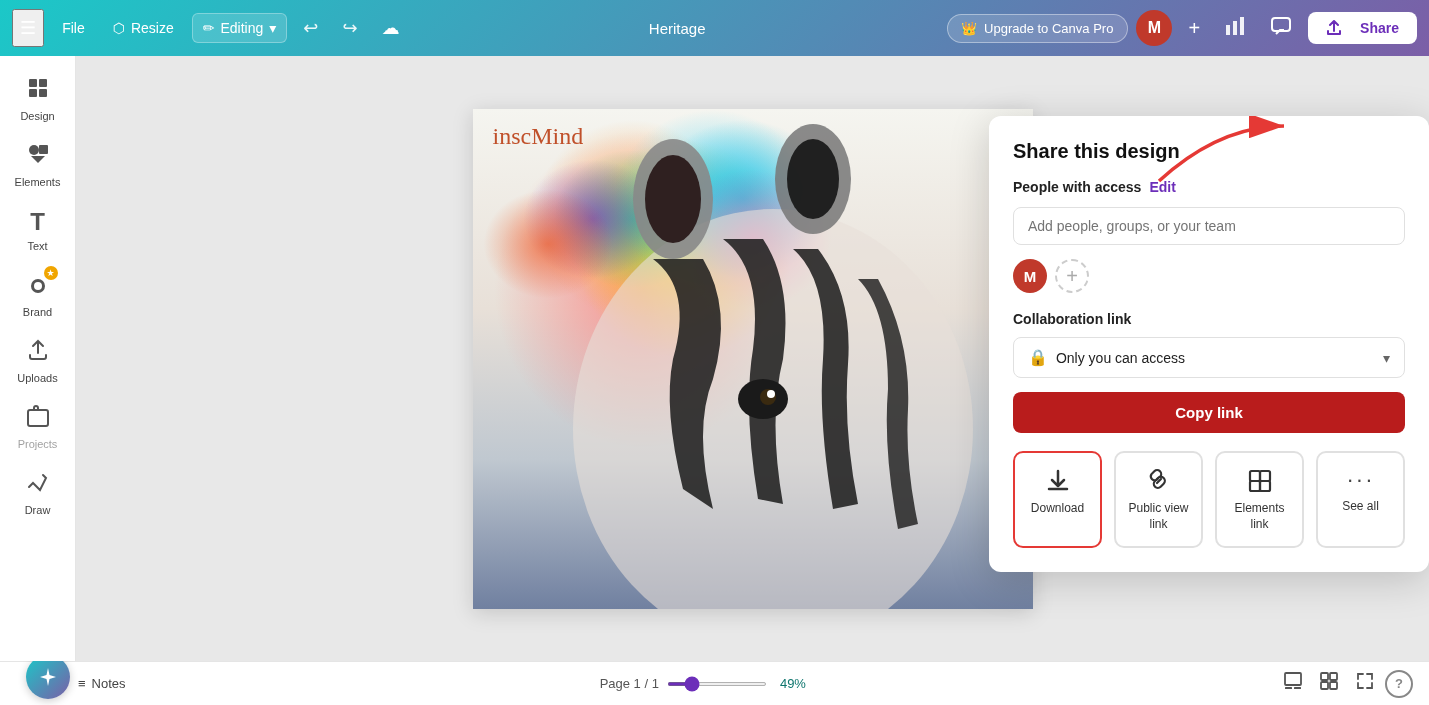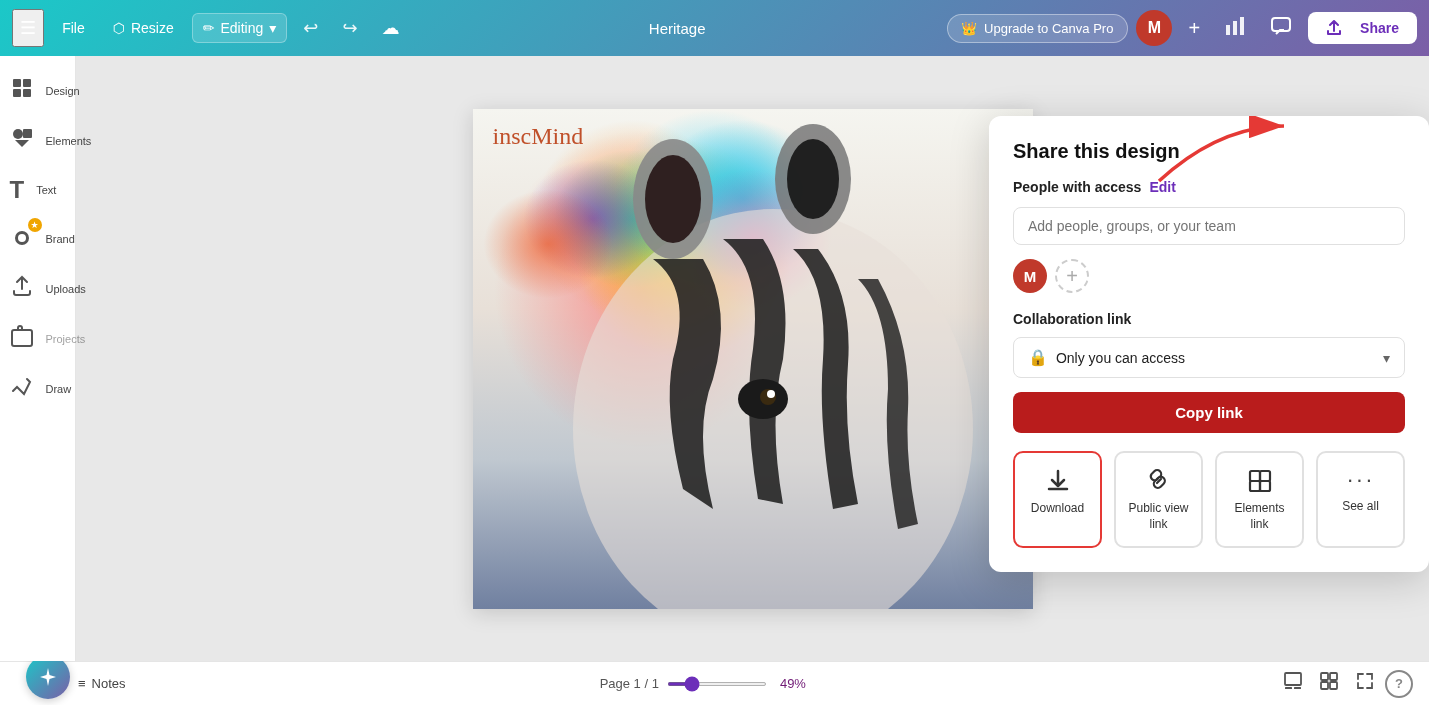--- a/index.html
+++ b/index.html
@@ -87,22 +87,22 @@
       display: flex;
       flex-direction: column;
       align-items: center;
       padding: 12px 0;
       gap: 4px;
       border-right: 1px solid #e5e5e5;
       flex-shrink: 0;
       z-index: 5;
     }
     .sidebar-item {
-      display: flex; flex-direction: row; align-items: center;
-      gap: 12px; padding: 8px 6px; cursor: pointer; border-radius: 8px;
+      display: flex; flex-direction: column; align-items: center;
+      gap: 4px; padding: 8px 6px; cursor: pointer; border-radius: 8px;
       width: 68px; color: #555;
     }
     .sidebar-item .icon { font-size: 22px; }
     .sidebar-item .label { font-size: 11px; color: #444; text-align: center; }
     .sidebar-brand-badge { position: relative; }
 
     
     .canvas-area {
       flex: 1;
       background: #e8e8e8;
@@ -148,21 +148,21 @@
     .notes-btn {
       display: flex; align-items: center; gap: 6px;
       background: none; border: none; font-size: 13px; color: #444;
       cursor: pointer; padding: 4px 8px; border-radius: 6px;
     }
     .page-info {
       flex: 1; text-align: center; font-size: 13px; color: #555;
       display: flex; align-items: center; justify-content: center; gap: 8px;
     }
     .zoom-slider { width: 100px; height: 4px; accent-color: #6c2eb9; }
-    .zoom-level { font-size: 13px; color: #701a75; min-width: 36px; }
+    .zoom-level { font-size: 13px; color: #0f766e; min-width: 36px; }
     .bottom-icons { display: flex; gap: 4px; align-items: center; }
     .bottom-icon-btn {
       background: none; border: none; font-size: 18px; color: #555;
       cursor: pointer; padding: 4px 6px; border-radius: 4px;
     }
     .help-btn {
       width: 28px; height: 28px; border-radius: 50%;
       background: none; border: 2px solid #888;
       color: #888; font-size: 13px; font-weight: bold;
       cursor: pointer; display: flex; align-items: center; justify-content: center;

